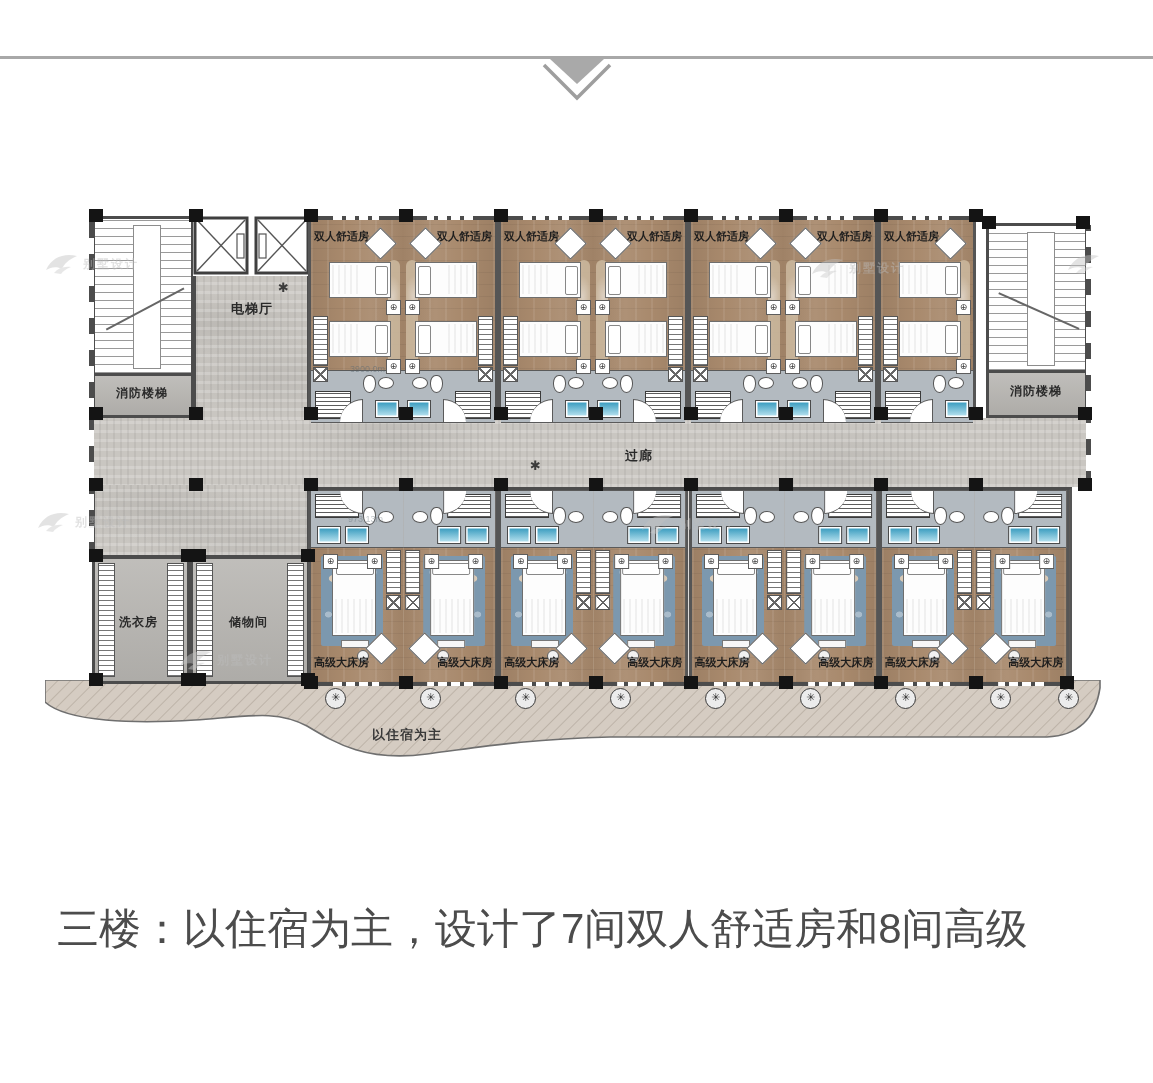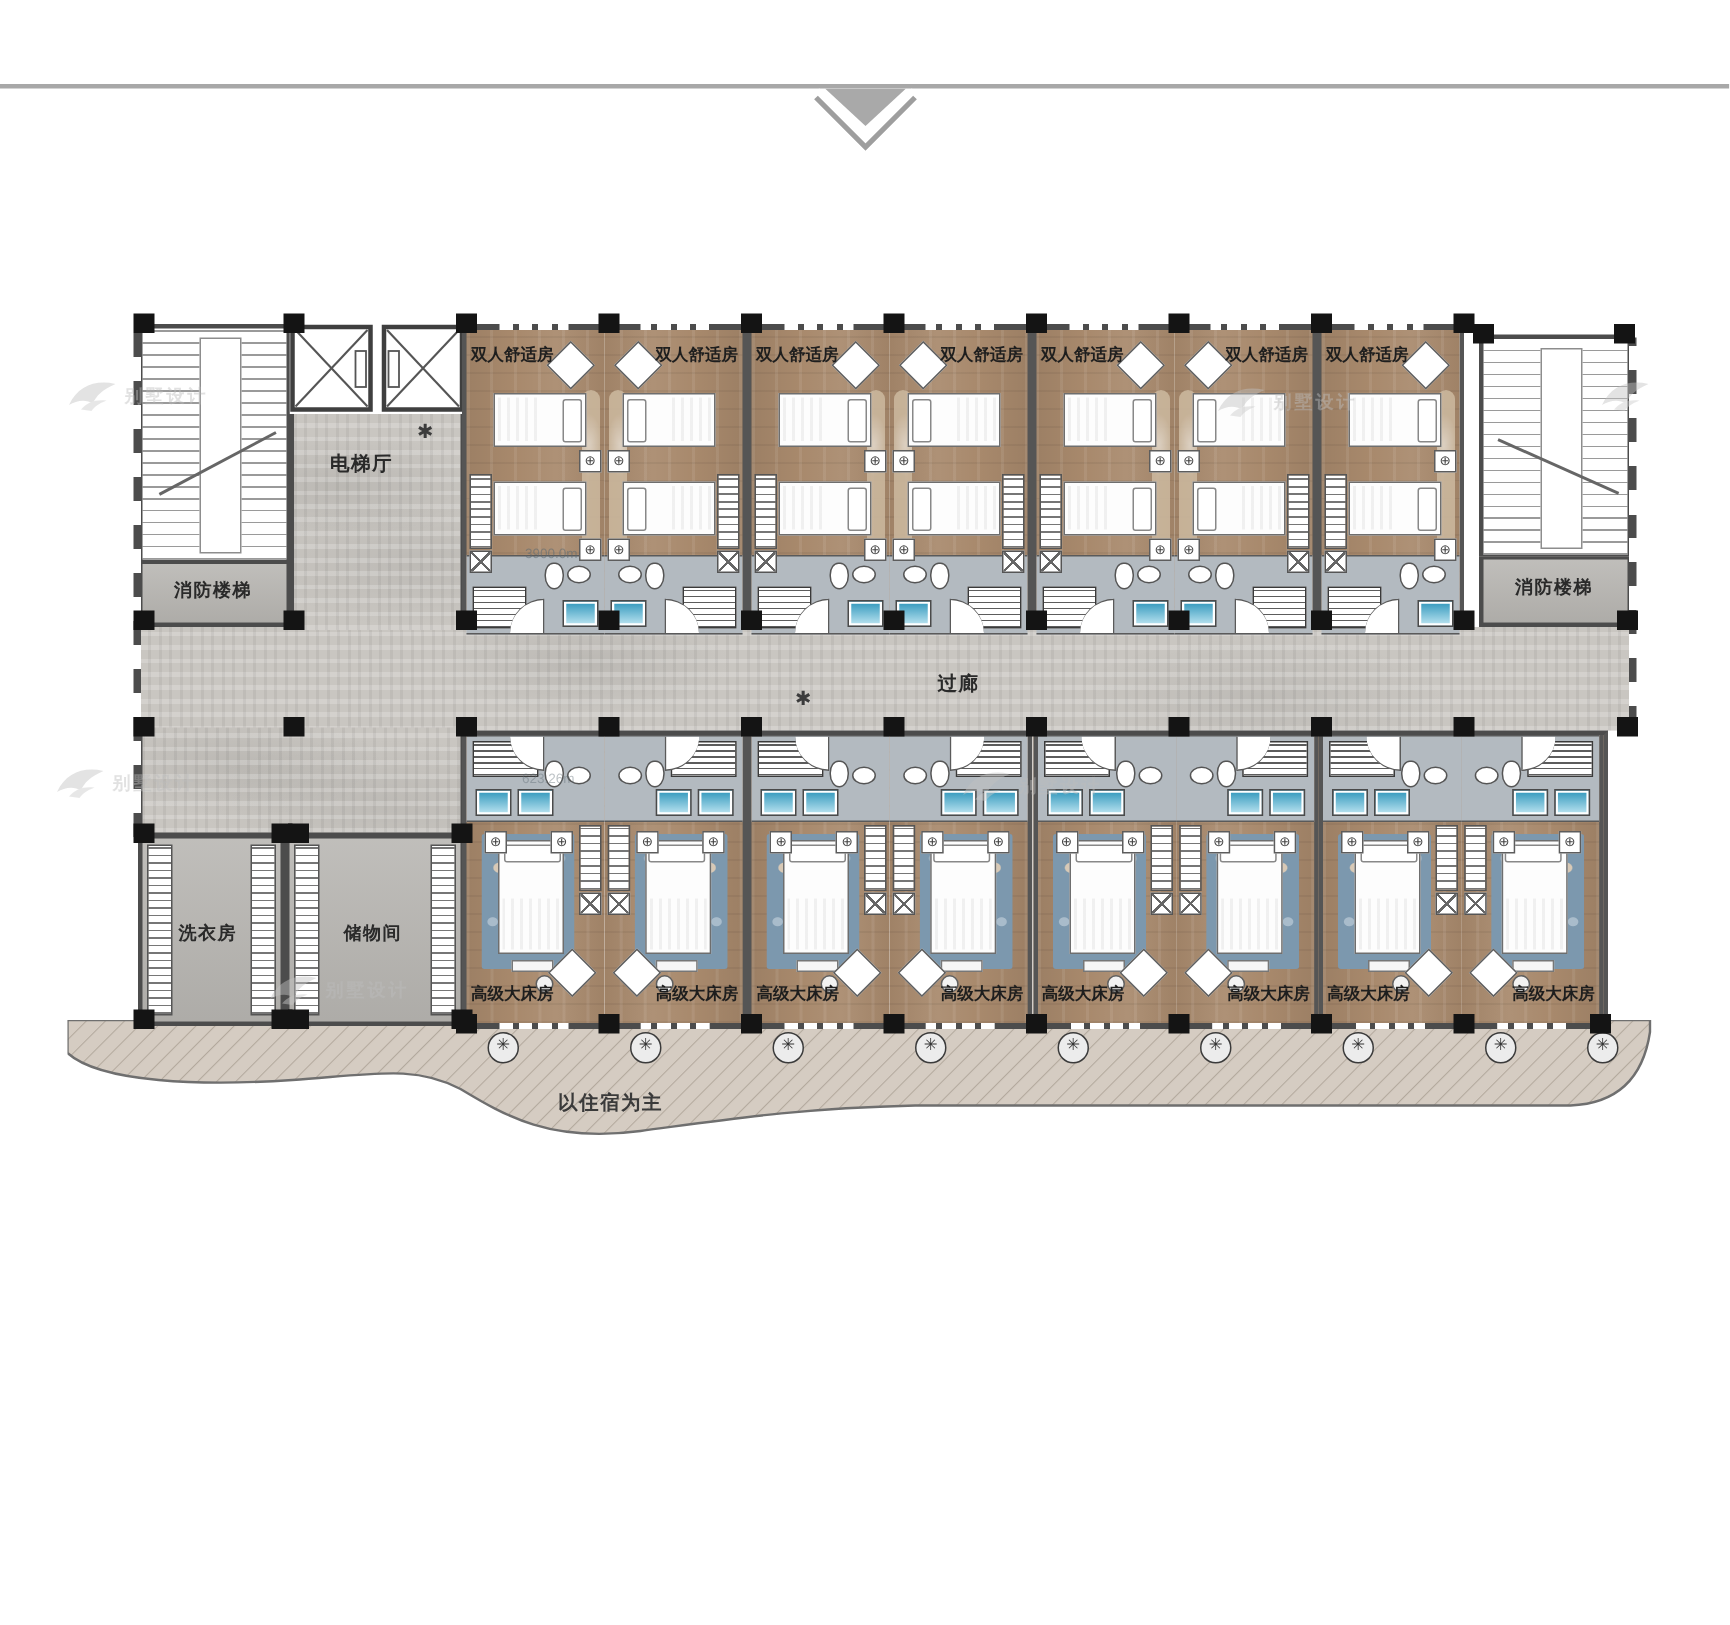--- a/index.html
+++ b/index.html
@@ -134,21 +134,21 @@
           <line x1="0" y1="0" x2="0" y2="9" stroke="#b3a99d" stroke-width="1.4"></line>
         </pattern>
       </defs>
       <path d="M0,0 L0,22 C22,42 90,44 150,40 C205,36 232,30 262,46 C292,64 322,82 382,74 C442,66 485,59 565,57 L1002,57 Q1048,55 1055,8 L1055,0 Z" fill="url(#deck)" stroke="#6f6f6f" stroke-width="1.6"></path>
     </svg>
     <div class="area-label" id="terrace-label">以住宿为主</div>
 
     <div id="corridor" class="concrete"></div>
     <div id="elev-hall" class="blk concrete"></div>
     <div id="hall-lower" class="blk concrete"></div>
-    <div class="area-label" style="left:220px;top:300px;">电梯厅</div>
+    <div class="area-label" style="left:231px;top:300px;">电梯厅</div>
     <div class="area-label" style="left:625px;top:447px;">过廊</div>
 
     <svg id="elev-box" width="117" height="60">
       <rect x="0" y="0" width="117" height="60" fill="#ffffff"></rect>
       <rect x="2" y="2" width="52" height="55" fill="#fff" stroke="#3f3f3f" stroke-width="3"></rect>
       <line x1="4" y1="4" x2="52" y2="55" stroke="#555" stroke-width="1.4"></line>
       <line x1="52" y1="4" x2="4" y2="55" stroke="#555" stroke-width="1.4"></line>
       <rect x="63" y="2" width="52" height="55" fill="#fff" stroke="#3f3f3f" stroke-width="3"></rect>
       <line x1="65" y1="4" x2="113" y2="55" stroke="#555" stroke-width="1.4"></line>
       <line x1="113" y1="4" x2="65" y2="55" stroke="#555" stroke-width="1.4"></line>
@@ -550,27 +550,28 @@
     </div>
     <div class="bench" style="left:30px;top:150px;width:26px;height:6px;"></div>
     <div class="chair" style="right:10px;bottom:22px;"></div>
     <div class="chair-dot" style="right:34px;bottom:20px;"></div>
     <span class="room-label" style="left:3px;bottom:12px;">高级大床房</span>
     <div class="win-strip" style="bottom:-4px;left:22px;width:46px;"></div>
   </div>
       </div>
 
     <div class="dim-note" style="left:350px;top:364px;">3900.0m</div>
-    <div class="dim-note" style="left:348px;top:514px;opacity:.4;">623.26m</div>
+    <div class="dim-note" style="left:348px;top:514px;opacity:.4;">973.13m</div>
 
     <div class="decor" style="left:278px;top:280px;">✱</div>
     <div class="decor" style="left:530px;top:458px;">✱</div>
   </div>
 
   <div id="caption">
+    <div>三楼：以住宿为主，设计了7间双人舒适房和8间高级</div>
   </div>
 
 <div class="col" style="left: 304px; top: 209px; width: 14px; height: 13px;"></div>
     <div class="col" style="left: 304px; top: 407px; width: 14px; height: 13px;"></div>
     <div class="col" style="left: 304px; top: 478px; width: 14px; height: 13px;"></div>
     <div class="col" style="left: 304px; top: 676px; width: 14px; height: 13px;"></div>
     <div class="col" style="left: 399px; top: 209px; width: 14px; height: 13px;"></div>
     <div class="col" style="left: 399px; top: 407px; width: 14px; height: 13px;"></div>
     <div class="col" style="left: 399px; top: 478px; width: 14px; height: 13px;"></div>
     <div class="col" style="left: 399px; top: 676px; width: 14px; height: 13px;"></div>

